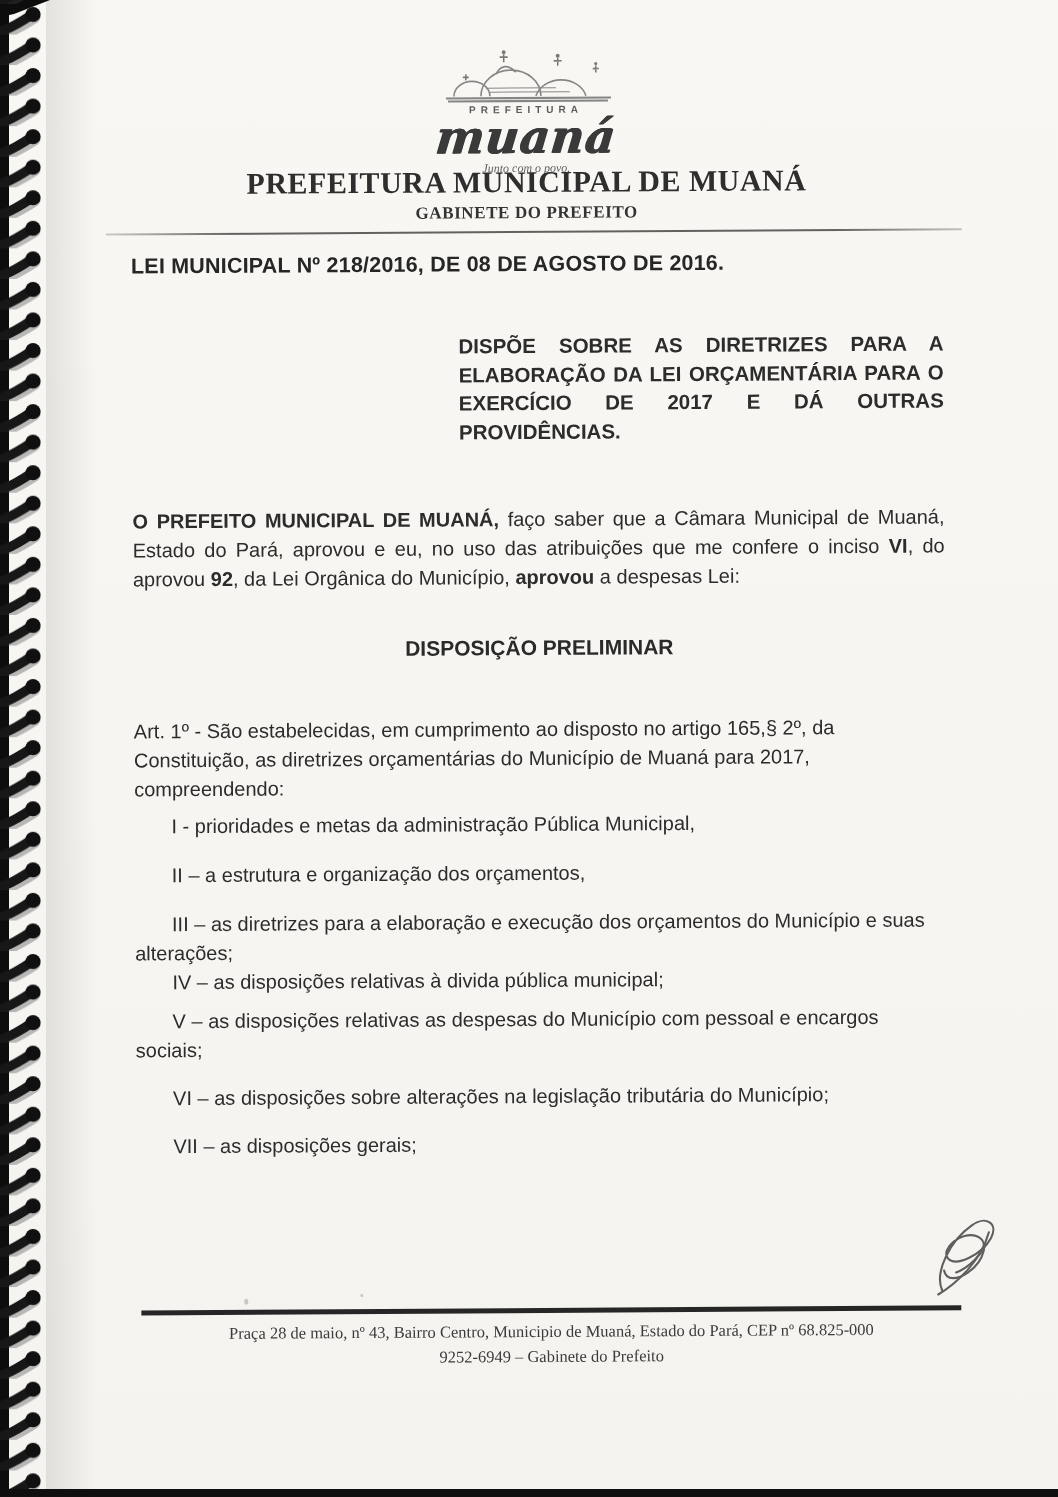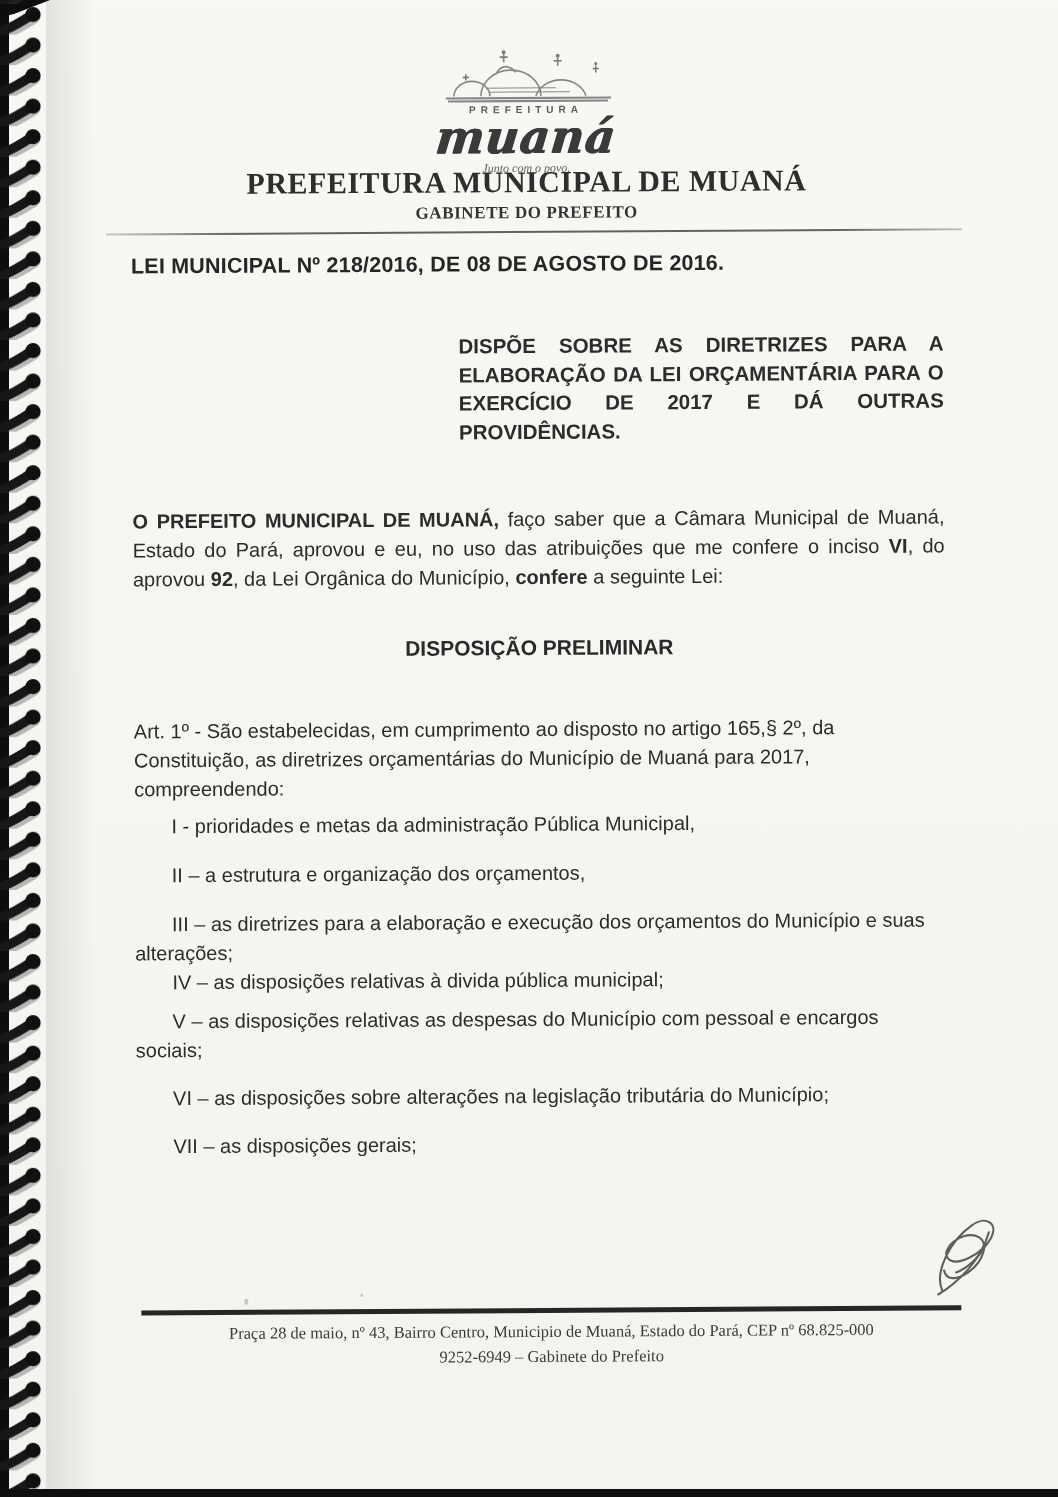--- a/index.html
+++ b/index.html
@@ -98,21 +98,21 @@
 
     <div class="hdr-title">PREFEITURA MUNICIPAL DE MUANÁ</div>
     <div class="hdr-sub">GABINETE DO PREFEITO</div>
     <div class="hdr-rule"></div>
 
     <div class="col">
       <div class="law-title">LEI MUNICIPAL Nº 218/2016, DE 08 DE AGOSTO DE 2016.</div>
 
       <div class="summary">DISPÕE SOBRE AS DIRETRIZES PARA A ELABORAÇÃO DA LEI ORÇAMENTÁRIA PARA O EXERCÍCIO DE 2017 E DÁ OUTRAS PROVIDÊNCIAS.</div>
 
-      <div class="preamble"><b>O PREFEITO MUNICIPAL DE MUANÁ,</b><span> faço saber que a Câmara Municipal de Muaná, Estado do Pará, aprovou e eu, no uso das atribuições que me confere o inciso </span><b>VI</b><span>, do aprovou </span><b>92</b><span>, da Lei Orgânica do Município, </span><b>confere</b><span> a seguinte Lei:</span></div>
+      <div class="preamble"><b>O PREFEITO MUNICIPAL DE MUANÁ,</b><span> faço saber que a Câmara Municipal de Muaná, Estado do Pará, aprovou e eu, no uso das atribuições que me confere o inciso </span><b>VI</b><span>, do aprovou </span><b>92</b><span>, da Lei Orgânica do Município, </span><b>aprovou</b><span> a despesas Lei:</span></div>
 
       <div class="section-hd">DISPOSIÇÃO PRELIMINAR</div>
 
       <div class="article">Art. 1º - São estabelecidas, em cumprimento ao disposto no artigo 165,§ 2º, da Constituição, as diretrizes orçamentárias do Município de Muaná para 2017, compreendendo:</div>
 
       <div class="item i1">I - prioridades e metas da administração Pública Municipal,</div>
       <div class="item i2">II – a estrutura e organização dos orçamentos,</div>
       <div class="item i3">III – as diretrizes para a elaboração e execução dos orçamentos do Município e suas alterações;</div>
       <div class="item i4">IV – as disposições relativas à divida pública municipal;</div>
       <div class="item i5">V – as disposições relativas as despesas do Município com pessoal e encargos sociais;</div>

